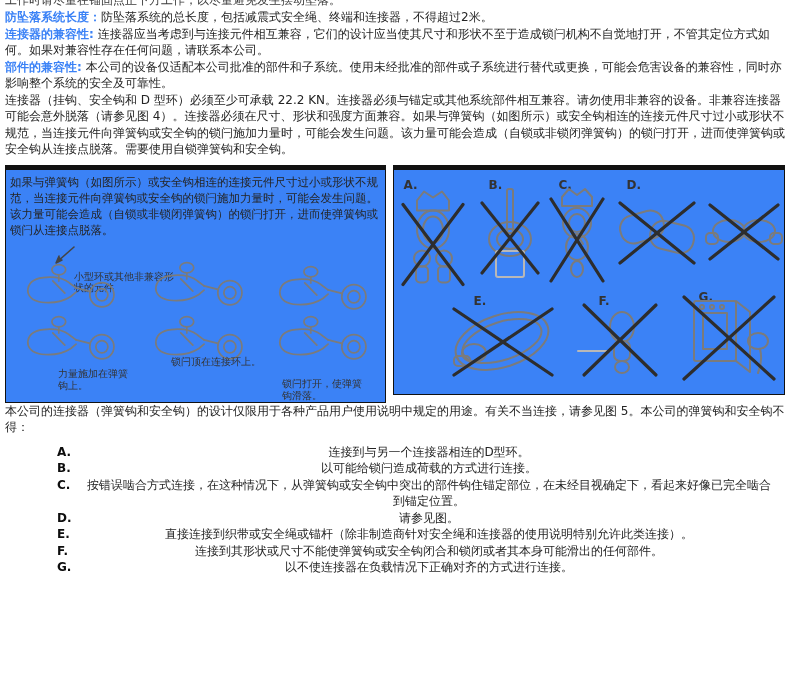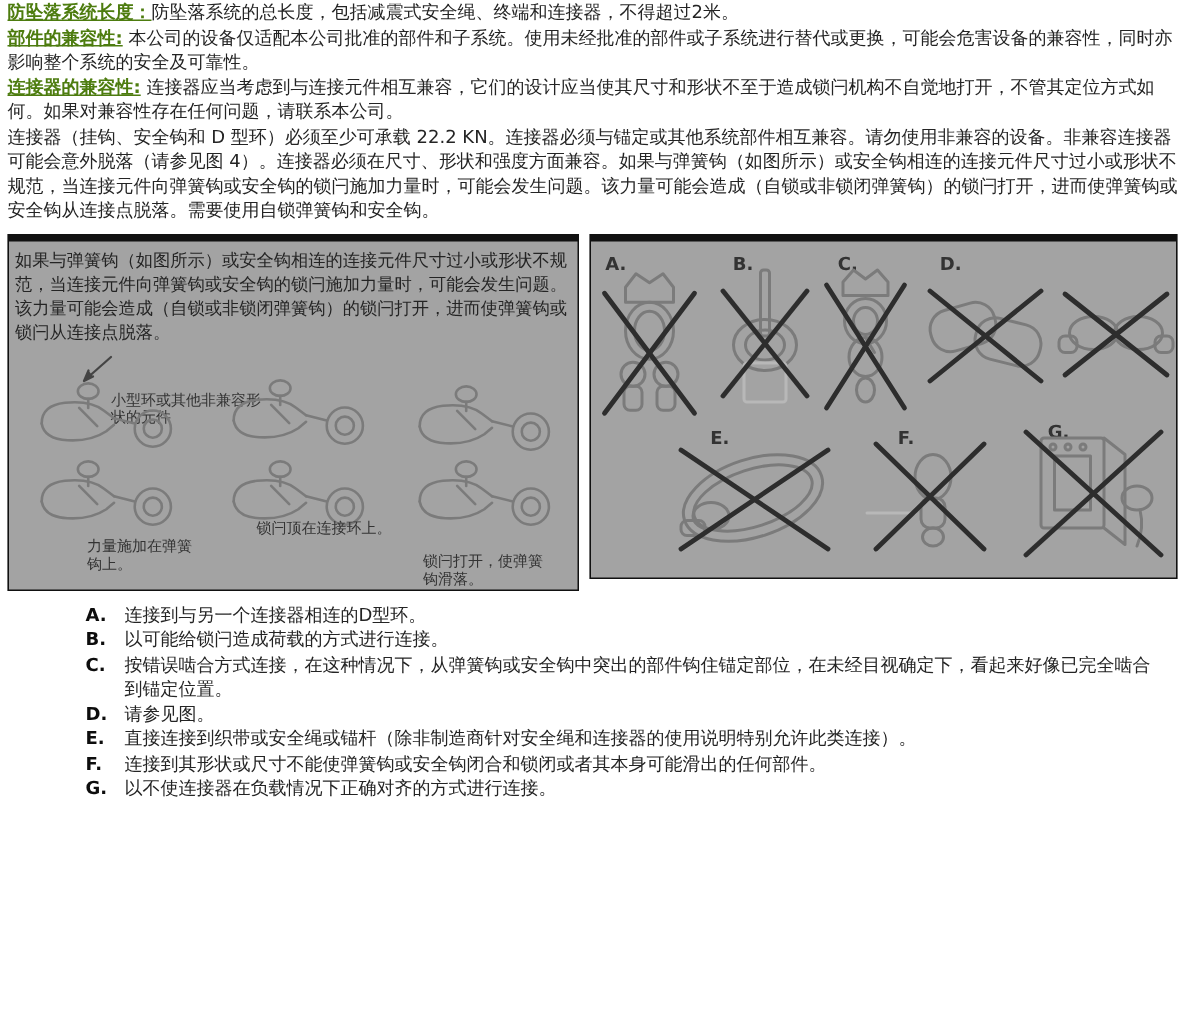--- a/index.html
+++ b/index.html
@@ -6,27 +6,27 @@
   body{
     width:790px;height:682px;overflow:hidden;
     font-family:"DejaVu Sans",sans-serif;
     color:#1e1e1e;
   }
   .page{padding:0 5px;position:relative;}
   
   .clip-top{height:9px;overflow:hidden;position:relative;}
   .clip-top span{position:absolute;top:-8px;left:0;font-size:12px;color:#3a3a3a;white-space:nowrap;}
   p.para{font-size:12px;line-height:16.5px;margin:0;color:#242424;}
-  .lead{font-weight:bold;color:#4d7c0f;text-decoration:underline;}
+  .lead{font-weight:bold;color:#3b82f6;}
   .mt15{margin-top:15px;} .mt17{margin-top:17px;} .mt10{margin-top:10px;}
   .mt18{margin-top:18px;} .mt12{margin-top:12px;}
 
   
   .figrow{display:flex;gap:7px;margin-top:7px;align-items:flex-start;}
-  .figbox{border:1px solid #111;border-top:5px solid #111;background:#a3a3a3;position:relative;box-sizing:border-box;}
+  .figbox{border:1px solid #111;border-top:5px solid #111;background:#3b82f6;position:relative;box-sizing:border-box;}
   .figbox.left{width:383px;height:238px;}
   .figbox.right{width:395px;height:230px;}
 
   .lb-text{font-size:11.5px;line-height:16px;padding:4px 5px 0 4px;color:#242424;}
   .lb-figs{position:relative;height:158px;}
   .lb-callout{position:absolute;left:68px;top:1px;width:108px;font-size:10px;line-height:11px;color:#333;margin-top:32px;}
   .lb-hook{position:absolute;width:112px;height:50px;}
   .caption{position:absolute;font-size:10px;line-height:12.5px;color:#333;}
 
   .rb-label{position:absolute;font-size:12px;font-weight:bold;color:#333;}
@@ -34,21 +34,21 @@
 
   .art{stroke:#7b7b7b;stroke-width:2;fill:none;stroke-linejoin:round;stroke-linecap:round;}
   .faint{stroke:#b8b8b8;}
   .xmark{stroke:#2d2d2d;stroke-width:3.2;stroke-linecap:round;fill:none;}
   .callout-arrow{position:absolute;left:46px;top:7px;}
 
   
   .plist{margin-top:8px;padding-left:52px;}
   .pitem{display:flex;font-size:12px;line-height:16.5px;color:#242424;}
   .pletter{width:26px;font-weight:bold;color:#0d0d0d;flex:0 0 26px;}
-  .ptext{flex:1;padding-right:10px;}
+  .ptext{flex:1;padding-right:10px;text-align:center;}
 </style>
 </head>
 <body>
 
 <svg width="0" height="0" style="position:absolute" aria-hidden="true">
   <defs>
     <symbol id="sym-hook" viewBox="0 0 130 58">
       <g class="art">
         <ellipse cx="52" cy="9" rx="8" ry="6"></ellipse>
         <path d="M52,15 v7"></path>
@@ -58,31 +58,34 @@
         <path d="M72,30 l16,4"></path>
         <circle cx="102" cy="38" r="14"></circle>
         <circle cx="102" cy="38" r="7"></circle>
       </g>
     </symbol>
   </defs>
 </svg>
 
 <div class="page">
 
+  <div class="clip-top">
+    <span>工作时请尽量在锚固点正下方工作，以尽量避免发生摆动坠落。</span>
+  </div>
 
   <p class="para mt15">
     <span class="lead">防坠落系统长度：</span><span>防坠落系统的总长度，包括减震式安全绳、终端和连接器，不得超过2米。</span>
   </p>
 
+  <p class="para mt10">
+    <span class="lead">连接器的兼容性:</span><span> 连接器应当考虑到与连接元件相互兼容，它们的设计应当使其尺寸和形状不至于造成锁闩机构不自觉地打开，不管其定位方式如何。如果对兼容性存在任何问题，请联系本公司。</span>
+  </p>
+
   <p class="para mt17">
     <span class="lead">部件的兼容性:</span><span> 本公司的设备仅适配本公司批准的部件和子系统。使用未经批准的部件或子系统进行替代或更换，可能会危害设备的兼容性，同时亦影响整个系统的安全及可靠性。</span>
-  </p>
-
-  <p class="para mt10">
-    <span class="lead">连接器的兼容性:</span><span> 连接器应当考虑到与连接元件相互兼容，它们的设计应当使其尺寸和形状不至于造成锁闩机构不自觉地打开，不管其定位方式如何。如果对兼容性存在任何问题，请联系本公司。</span>
   </p>
 
   <p class="para mt18">连接器（挂钩、安全钩和 D 型环）必须至少可承载 22.2 KN。连接器必须与锚定或其他系统部件相互兼容。请勿使用非兼容的设备。非兼容连接器可能会意外脱落（请参见图 4）。连接器必须在尺寸、形状和强度方面兼容。如果与弹簧钩（如图所示）或安全钩相连的连接元件尺寸过小或形状不规范，当连接元件向弹簧钩或安全钩的锁闩施加力量时，可能会发生问题。该力量可能会造成（自锁或非锁闭弹簧钩）的锁闩打开，进而使弹簧钩或安全钩从连接点脱落。需要使用自锁弹簧钩和安全钩。</p>
 
   <div class="figrow">
 
     <div class="figbox left">
       <div class="lb-text">如果与弹簧钩（如图所示）或安全钩相连的连接元件尺寸过小或形状不规范，当连接元件向弹簧钩或安全钩的锁闩施加力量时，可能会发生问题。该力量可能会造成（自锁或非锁闭弹簧钩）的锁闩打开，进而使弹簧钩或锁闩从连接点脱落。</div>
       <div class="lb-figs">
 
@@ -219,20 +222,21 @@
           <ellipse cx="80" cy="48" rx="10" ry="8"></ellipse>
           <path d="M82,56 q3,12 -2,24"></path>
         </g>
         <line class="xmark" x1="6" y1="4" x2="96" y2="86"></line>
         <line class="xmark" x1="96" y1="4" x2="6" y2="86"></line>
       </svg>
     </div>
   </div>
 
 
+  <p class="para mt10">本公司的连接器（弹簧钩和安全钩）的设计仅限用于各种产品用户使用说明中规定的用途。有关不当连接，请参见图 5。本公司的弹簧钩和安全钩不得：</p>
 
   <div class="plist">
     <div class="pitem">
       <span class="pletter">A.</span>
       <span class="ptext">连接到与另一个连接器相连的D型环。</span>
     </div>
     <div class="pitem">
       <span class="pletter">B.</span>
       <span class="ptext">以可能给锁闩造成荷载的方式进行连接。</span>
     </div>

